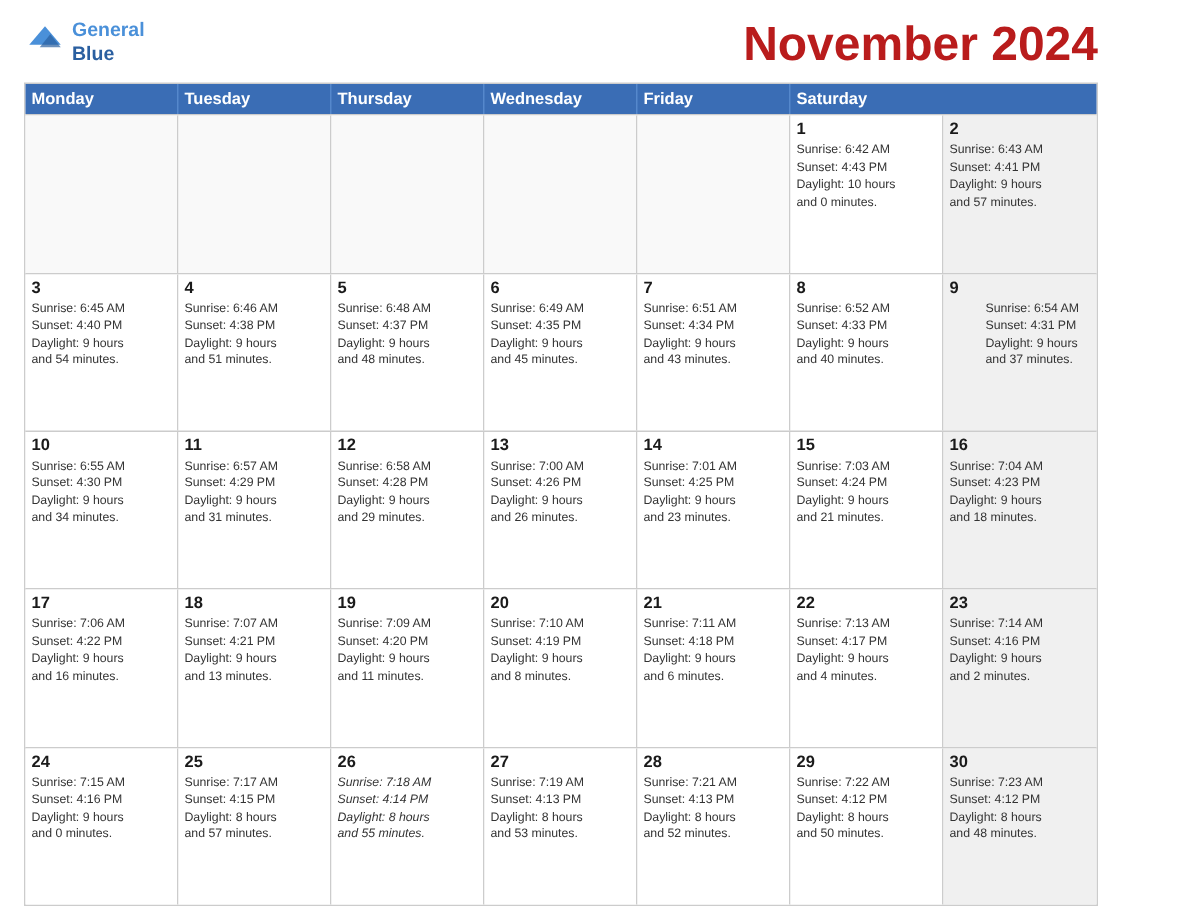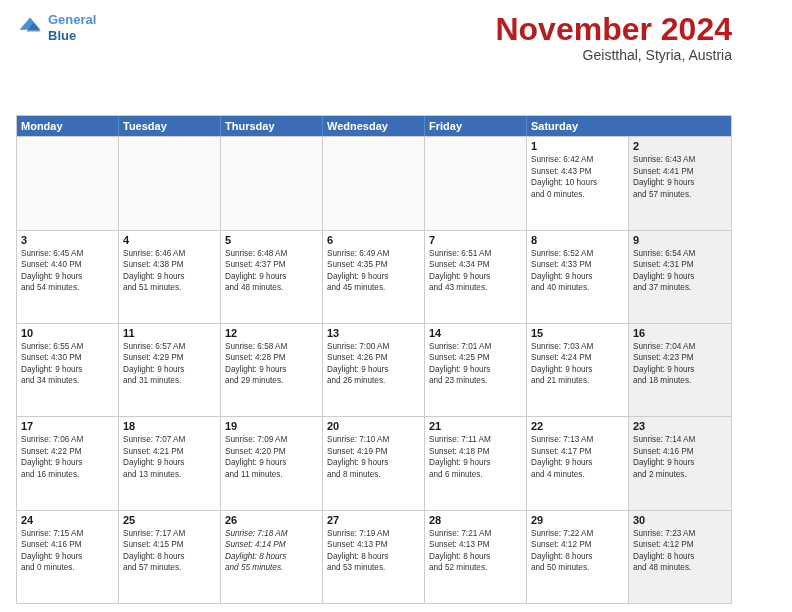--- a/index.html
+++ b/index.html
@@ -9,21 +9,20 @@
       width: 792px;
       height: 612px;
       overflow: hidden;
     }
     .page {
       width: 748px;
       height: 612px;
       padding: 12px 16px 8px 16px;
       display: flex;
       flex-direction: column;
-      gap: 44px;
     }
     .header {
       display: flex;
       align-items: flex-start;
       justify-content: space-between;
       margin-bottom: 8px;
     }
     .logo {
       display: flex;
       align-items: center;
@@ -119,21 +118,20 @@
         <polygon points="16,4 28,18 4,18" fill="#4a90d9"></polygon>
         <polygon points="20,10 28,20 12,20" fill="#2a5fa0" opacity="0.7"></polygon>
       </svg>
       <div class="logo-text">
         <div><span>General</span></div>
         <div><span style="color:#2a5fa0">Blue</span></div>
       </div>
     </div>
     <div class="title-block">
       <div class="month-title">November 2024</div>
-      <div class="subtitle">Geistthal, Styria, Austria</div>
     </div>
   </div>
 
   <div class="calendar">
     <div class="cal-header">
         <div class="cal-header-cell">Monday</div>
         <div class="cal-header-cell">Tuesday</div>
         <div class="cal-header-cell">Thursday</div>
         <div class="cal-header-cell">Wednesday</div>
         <div class="cal-header-cell">Friday</div>
@@ -199,21 +197,21 @@
           </div>
           <div class="cal-cell">
             <div class="day-num">8</div>
             <div class="day-info" style="white-space: pre-line;">Sunrise: 6:52 AM
 Sunset: 4:33 PM
 Daylight: 9 hours
 and 40 minutes.</div>
           </div>
           <div class="cal-cell shaded">
             <div class="day-num">9</div>
-            <div class="day-info" style="white-space: pre-line;">Sunrise: 6:54 AM
+            <div class="day-info" style="white-space: pre-line; margin-left: 24px;">Sunrise: 6:54 AM
 Sunset: 4:31 PM
 Daylight: 9 hours
 and 37 minutes.</div>
           </div>
         </div>
         <div class="cal-row">
           <div class="cal-cell">
             <div class="day-num">10</div>
             <div class="day-info" style="white-space: pre-line;">Sunrise: 6:55 AM
 Sunset: 4:30 PM

